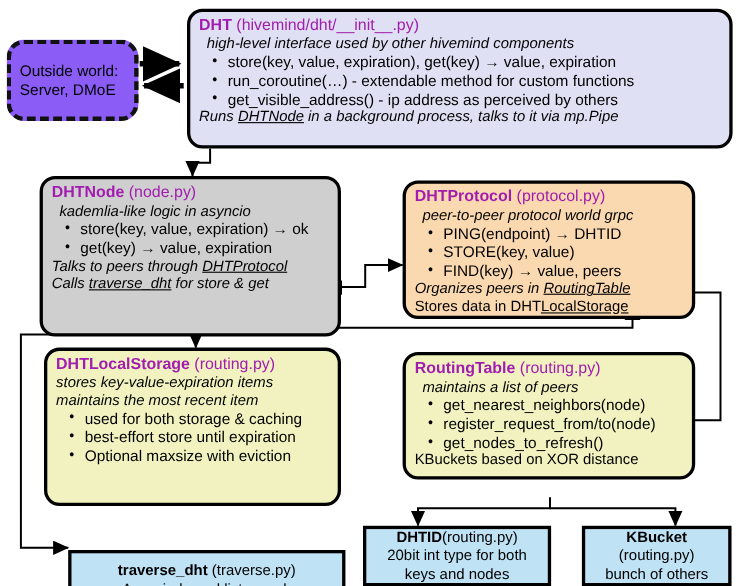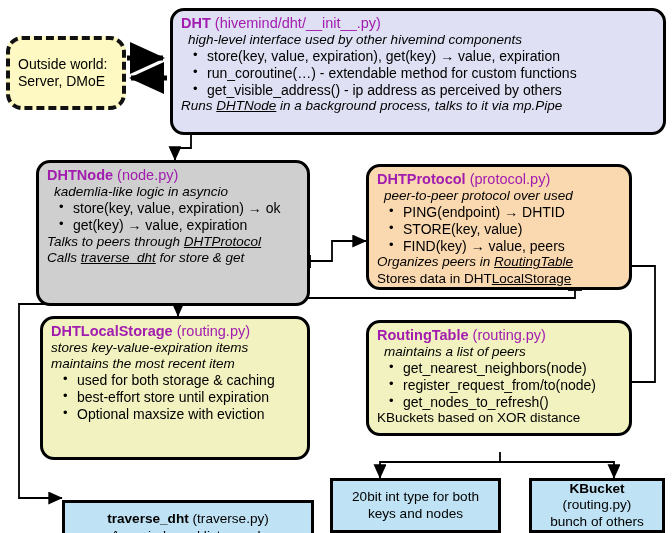--- a/index.html
+++ b/index.html
@@ -7,21 +7,21 @@
     width:672px;height:533px;background:#ffffff;
     font-family:"Liberation Sans","DejaVu Sans",sans-serif;
     position:relative;overflow:hidden;
     -webkit-font-smoothing:antialiased;
   }
   #stage{position:absolute;left:0;top:0;width:672px;height:533px;}
   svg.wires{position:absolute;left:0;top:0;width:672px;height:533px;pointer-events:none;}
 
   .box{position:absolute;box-sizing:border-box;border:3px solid #000;}
   .rounded{border-radius:14px;}
-  .dashedbox{border:4px dashed #111;border-radius:16px;background:#fef9c3;}
+  .dashedbox{border:4px dashed #111;border-radius:16px;background:#8b5cf6;}
 
   .c-lav{background:#dfe0f3;}
   .c-gray{background:#cfcfcf;}
   .c-orange{background:#fbd9b0;}
   .c-yellow{background:#f2f2c0;}
   .c-blue{background:#bfe3f5;}
 
   .inner{padding:4px 6px 3px 8px;}
   .ttl{font-size:14.5px;font-weight:700;color:#a21caf;line-height:1.18;}
   .ttl .fn{font-weight:400;}
@@ -126,21 +126,21 @@
       <div class="foot it"><span>Calls </span><span class="u">traverse_dht</span><span> for store &amp; get</span></div>
     </div>
   </div>
 
   <div class="box rounded c-orange" style="left:366px;top:164px;width:266px;height:126px;">
     <div class="inner">
       <div class="ttl">
         <span>DHTProtocol</span>
         <span class="fn">(protocol.py)</span>
       </div>
-      <div class="sub">peer-to-peer protocol over used</div>
+      <div class="sub">peer-to-peer protocol world grpc</div>
       <ul class="bul">
         <li>PING(endpoint) → DHTID</li>
         <li>STORE(key, value)</li>
         <li>FIND(key) → value, peers</li>
       </ul>
       <div class="foot it"><span>Organizes peers in </span><span class="u">RoutingTable</span></div>
       <div class="foot"><span>Stores data in DHT</span><span class="u">LocalStorage</span></div>
     </div>
   </div>
 
@@ -181,20 +181,21 @@
       <div class="bline">
         <b>traverse_dht</b>
         <span>(traverse.py)</span>
       </div>
       <div class="bline">Asyncio-based list search</div>
     </div>
   </div>
 
   <div class="box c-blue" style="left:330px;top:478px;width:171px;height:55px;">
     <div class="center-blk ctr">
+      <div class="bline"><b>DHTID</b><span>(routing.py)</span></div>
       <div class="bline">20bit int type for both</div>
       <div class="bline">keys and nodes</div>
     </div>
   </div>
 
   <div class="box c-blue" style="left:529px;top:478px;width:136px;height:55px;">
     <div class="center-blk ctr">
       <div class="bline"><b>KBucket</b></div>
       <div class="bline">(routing.py)</div>
       <div class="bline">bunch of others</div>

